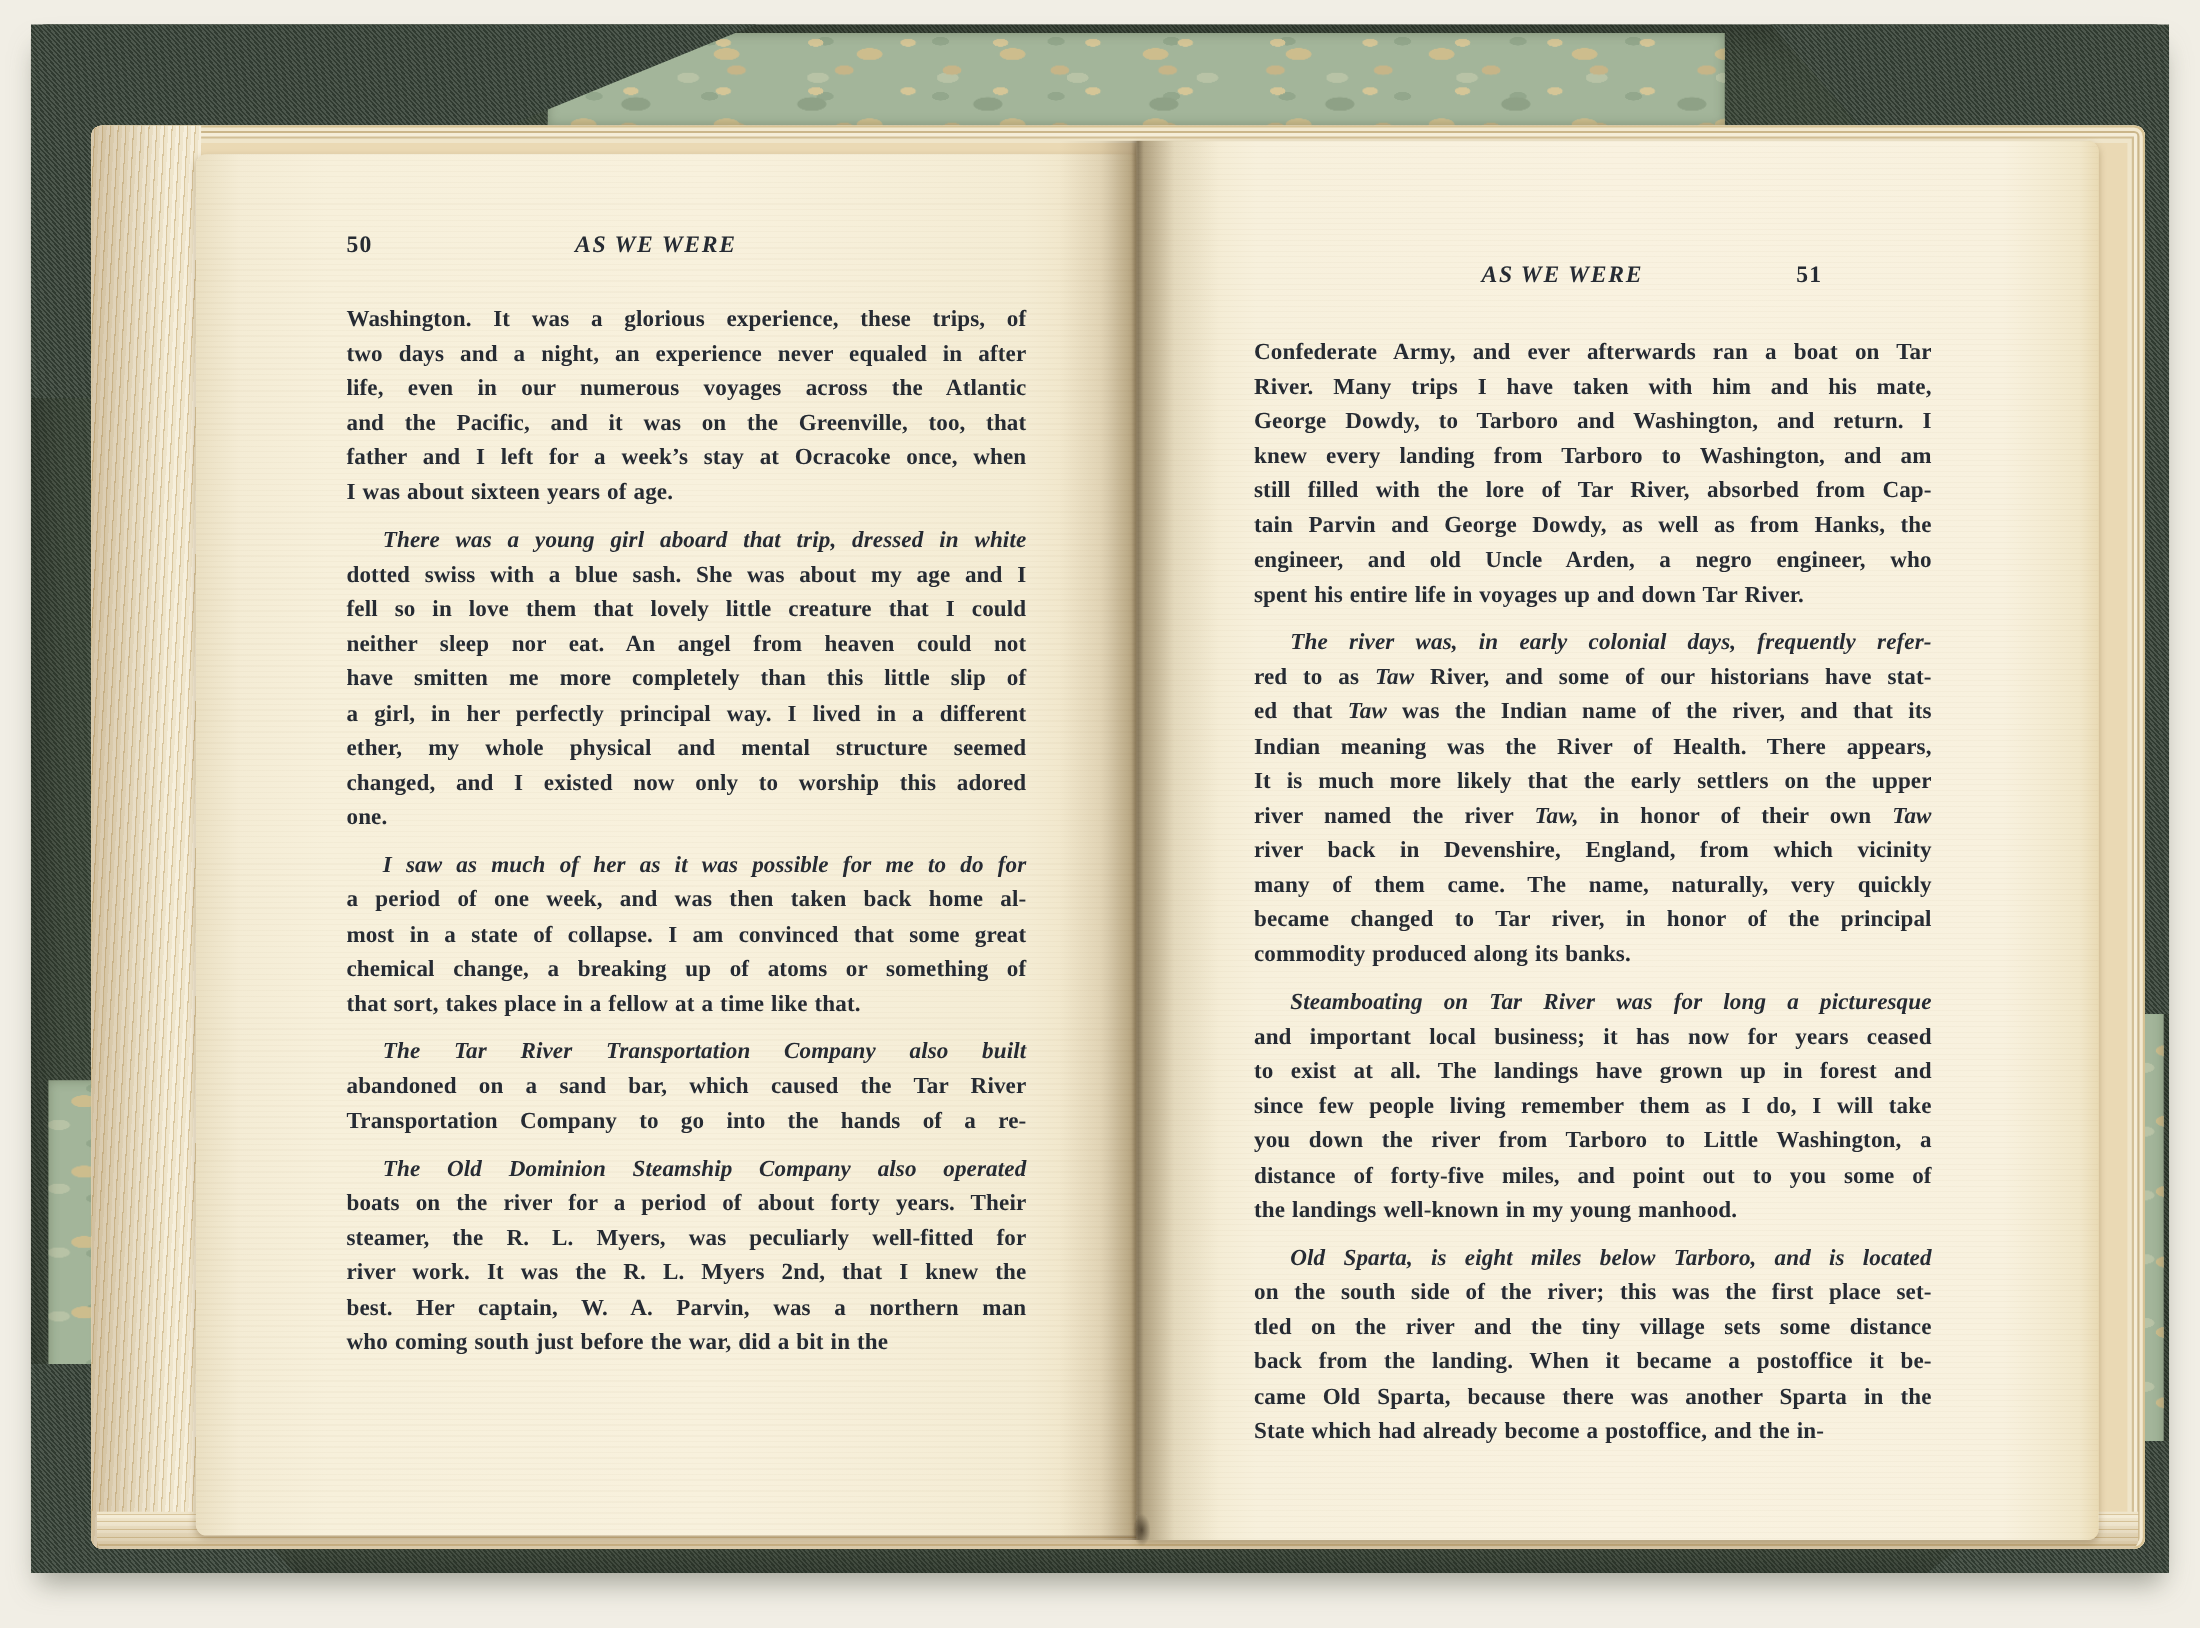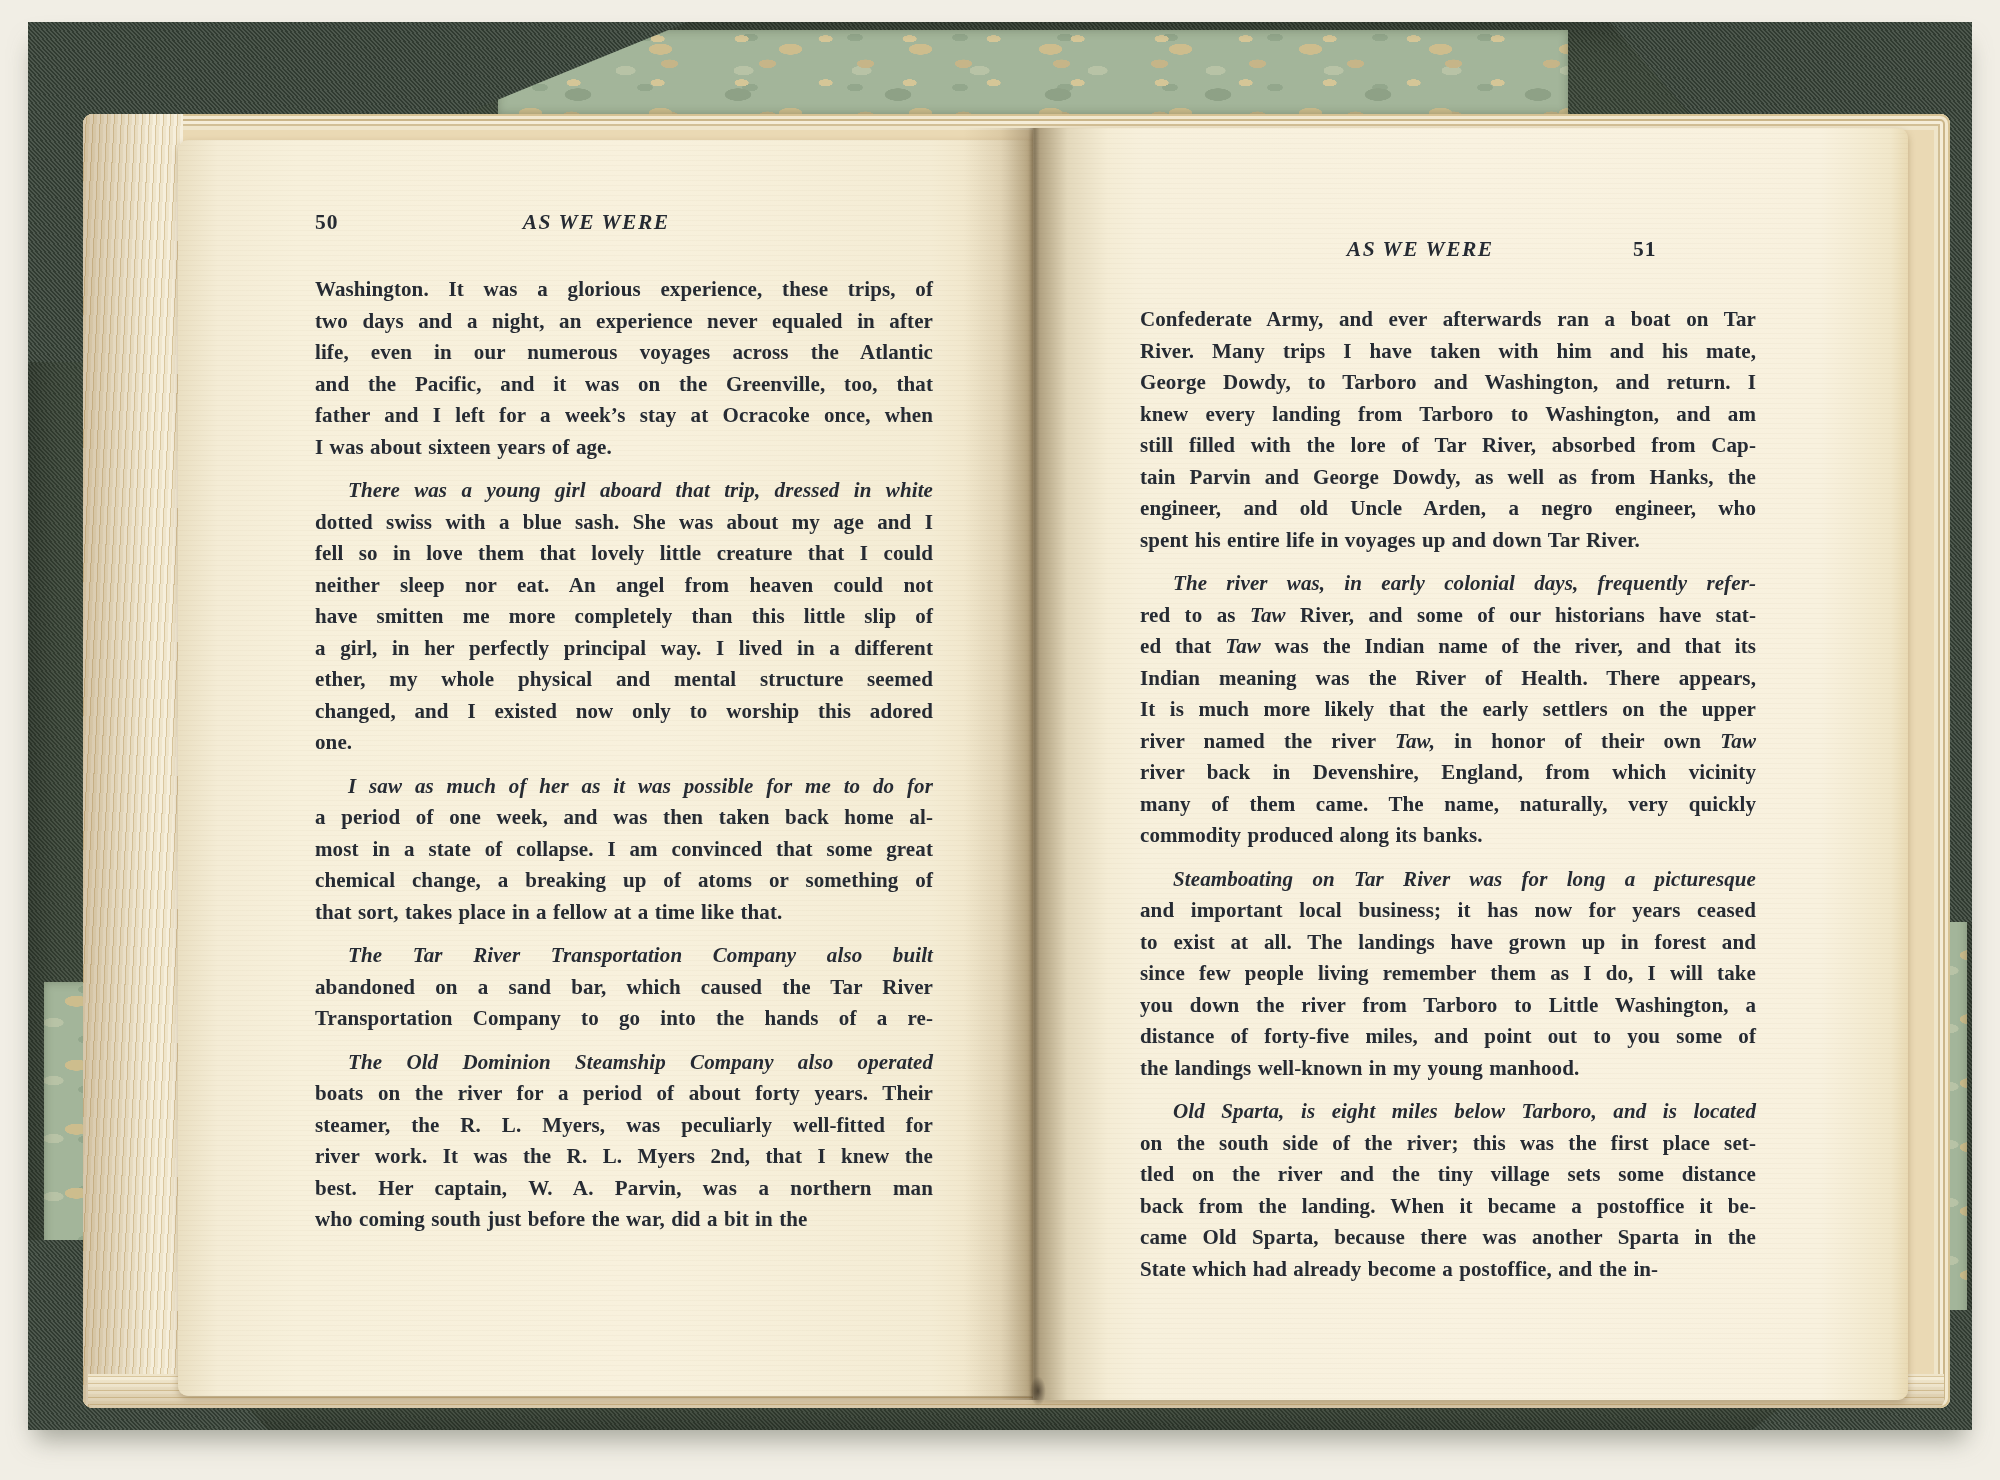--- a/index.html
+++ b/index.html
@@ -223,20 +223,21 @@
           </div>
           <div class="para">
             <div class="line indent"><span>The river was, in early colonial days, frequently refer-</span></div>
             <div class="line"><span>red to as </span><i>Taw</i><span> River, and some of our historians have stat-</span></div>
             <div class="line"><span>ed that </span><i>Taw</i><span> was the Indian name of the river, and that its</span></div>
             <div class="line"><span>Indian meaning was the River of Health. There appears,</span></div>
             <div class="line"><span>It is much more likely that the early settlers on the upper</span></div>
             <div class="line"><span>river named the river </span><i>Taw,</i><span> in honor of their own </span><i>Taw</i></div>
             <div class="line"><span>river back in Devenshire, England, from which vicinity</span></div>
             <div class="line"><span>many of them came. The name, naturally, very quickly</span></div>
+            <div class="line"><span>became changed to Tar river, in honor of the principal</span></div>
             <div class="line last"><span>commodity produced along its banks.</span></div>
           </div>
           <div class="para">
             <div class="line indent"><span>Steamboating on Tar River was for long a picturesque</span></div>
             <div class="line"><span>and important local business; it has now for years ceased</span></div>
             <div class="line"><span>to exist at all. The landings have grown up in forest and</span></div>
             <div class="line"><span>since few people living remember them as I do, I will take</span></div>
             <div class="line"><span>you down the river from Tarboro to Little Washington, a</span></div>
             <div class="line"><span>distance of forty-five miles, and point out to you some of</span></div>
             <div class="line last"><span>the landings well-known in my young manhood.</span></div>

